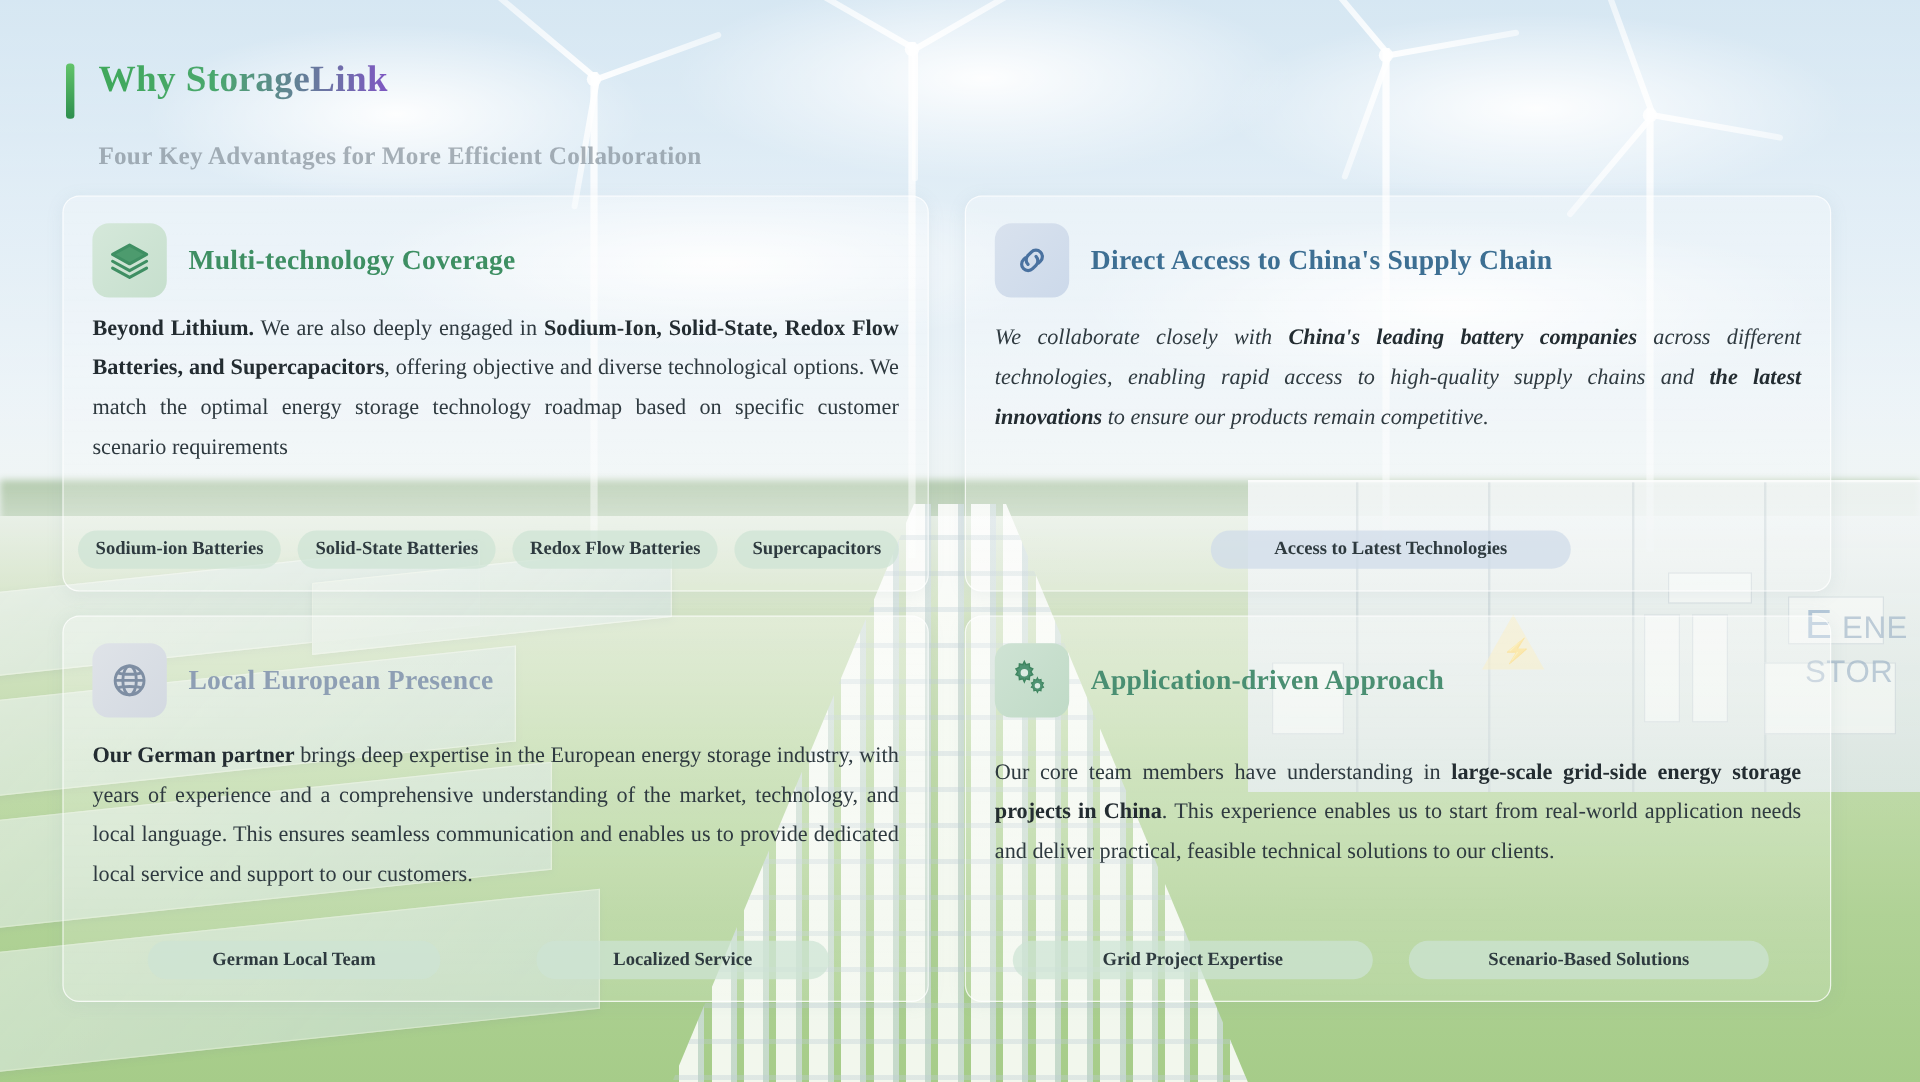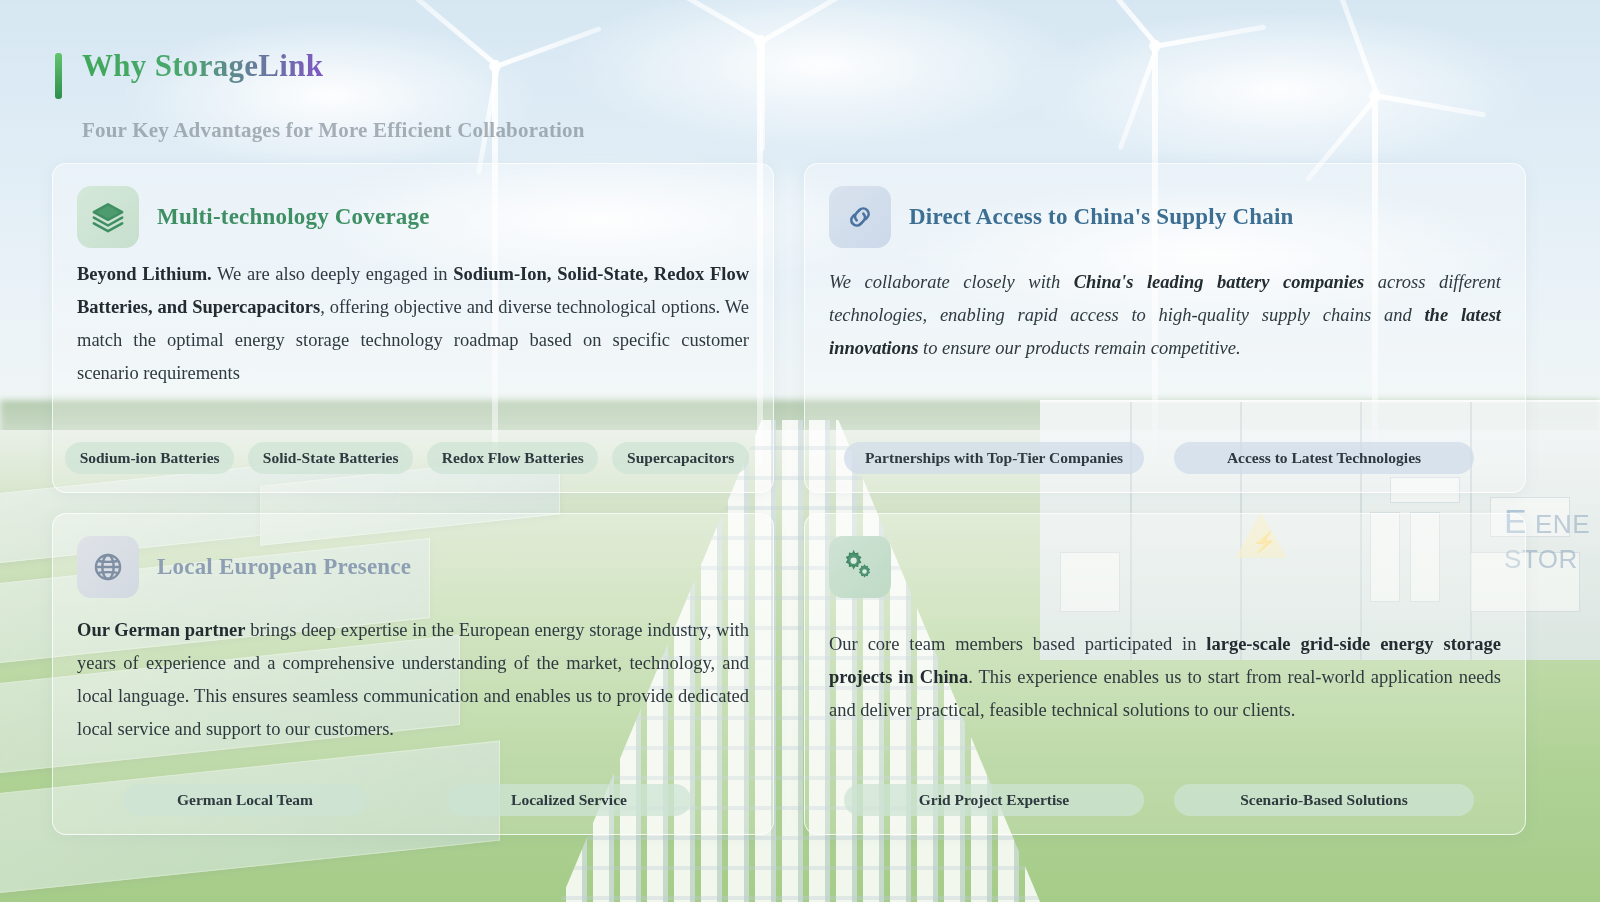--- a/index.html
+++ b/index.html
@@ -371,21 +371,20 @@
             <path d="M9.5 14.5a4 4 0 0 1 0-5.6l2.1-2.1a4 4 0 0 1 5.7 5.7l-1.1 1.1"></path>
             <path d="M14.5 9.5a4 4 0 0 1 0 5.6l-2.1 2.1a4 4 0 0 1-5.7-5.7l1.1-1.1"></path>
           </svg>
         </div>
         <div class="card-title t-blue">Direct Access to China's Supply Chain</div>
       </div>
       <div class="card-body" style="margin-top:18px;font-style:italic;">
         <span>We collaborate closely with </span><b>China's leading battery companies</b><span> across different technologies, enabling rapid access to high-quality supply chains and </span><b>the latest innovations</b><span> to ensure our products remain competitive.</span>
       </div>
       <div class="tags center2">
-        <div class="tag b wide2">Partnerships with Top-Tier Companies</div>
         <div class="tag b wide2">Access to Latest Technologies</div>
       </div>
     </div>
 
     <div class="card tall2">
       <div class="card-head">
         <div class="icon-box grey">
           <svg width="34" height="34" viewBox="0 0 24 24" fill="none" stroke="#7e8ea3" stroke-width="1.7">
             <circle cx="12" cy="12" r="8.5"></circle>
             <ellipse cx="12" cy="12" rx="4" ry="8.5"></ellipse>
@@ -413,23 +412,24 @@
               <circle cx="10" cy="10" r="3.3" fill="#e2efe7"></circle>
               <path d="M10 2.2l1 2.2 2.4-.5.2 2.4 2.2 1-1.3 2 1.3 2-2.2 1-.2 2.4-2.4-.5-1 2.2-1-2.2-2.4.5-.2-2.4-2.2-1 1.3-2-1.3-2 2.2-1 .2-2.4 2.4.5z"></path>
               <circle cx="10" cy="10" r="2.6" fill="#dcece3" stroke="none"></circle>
             </g>
             <g transform="translate(9,9) scale(0.62)">
               <path d="M10 2.2l1 2.2 2.4-.5.2 2.4 2.2 1-1.3 2 1.3 2-2.2 1-.2 2.4-2.4-.5-1 2.2-1-2.2-2.4.5-.2-2.4-2.2-1 1.3-2-1.3-2 2.2-1 .2-2.4 2.4.5z"></path>
               <circle cx="10" cy="10" r="2.6" fill="#dcece3" stroke="none"></circle>
             </g>
           </svg>
         </div>
+        <div class="card-title t-green2">Application-driven Approach</div>
       </div>
       <div class="card-body" style="margin-top:30px;">
-        <span>Our core team members based participated in </span><b>large-scale grid-side energy storage projects in China</b><span>. This experience enables us to start from real-world application needs and deliver practical, feasible technical solutions to our clients.</span>
+        <span>Our core team members have understanding in </span><b>large-scale grid-side energy storage projects in China</b><span>. This experience enables us to start from real-world application needs and deliver practical, feasible technical solutions to our clients.</span>
       </div>
       <div class="tags center2">
         <div class="tag g wide2">Grid Project Expertise</div>
         <div class="tag g wide2">Scenario-Based Solutions</div>
       </div>
     </div>
 
   </div>
 </div>
 

